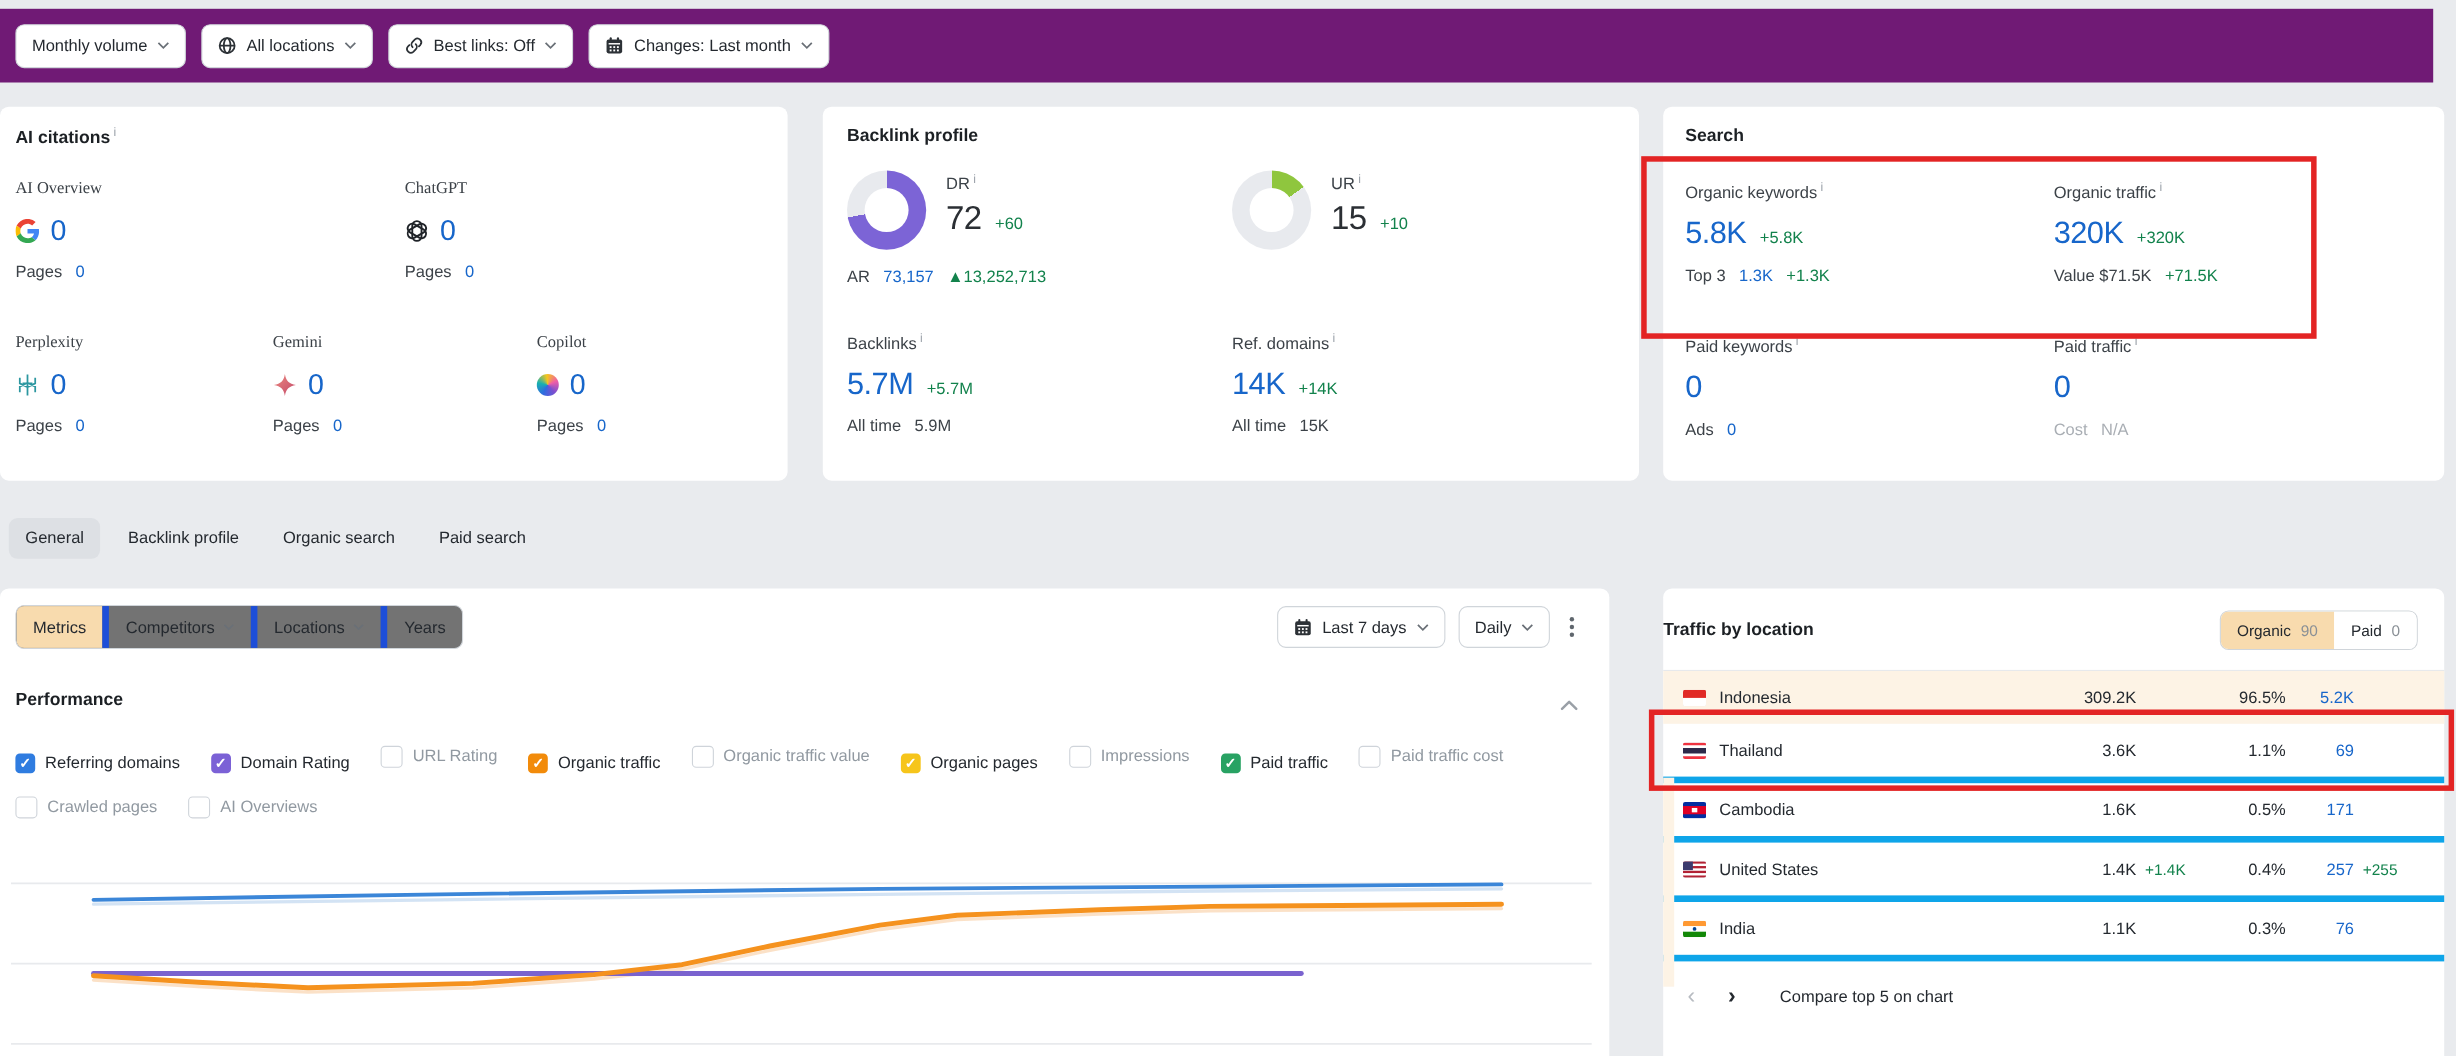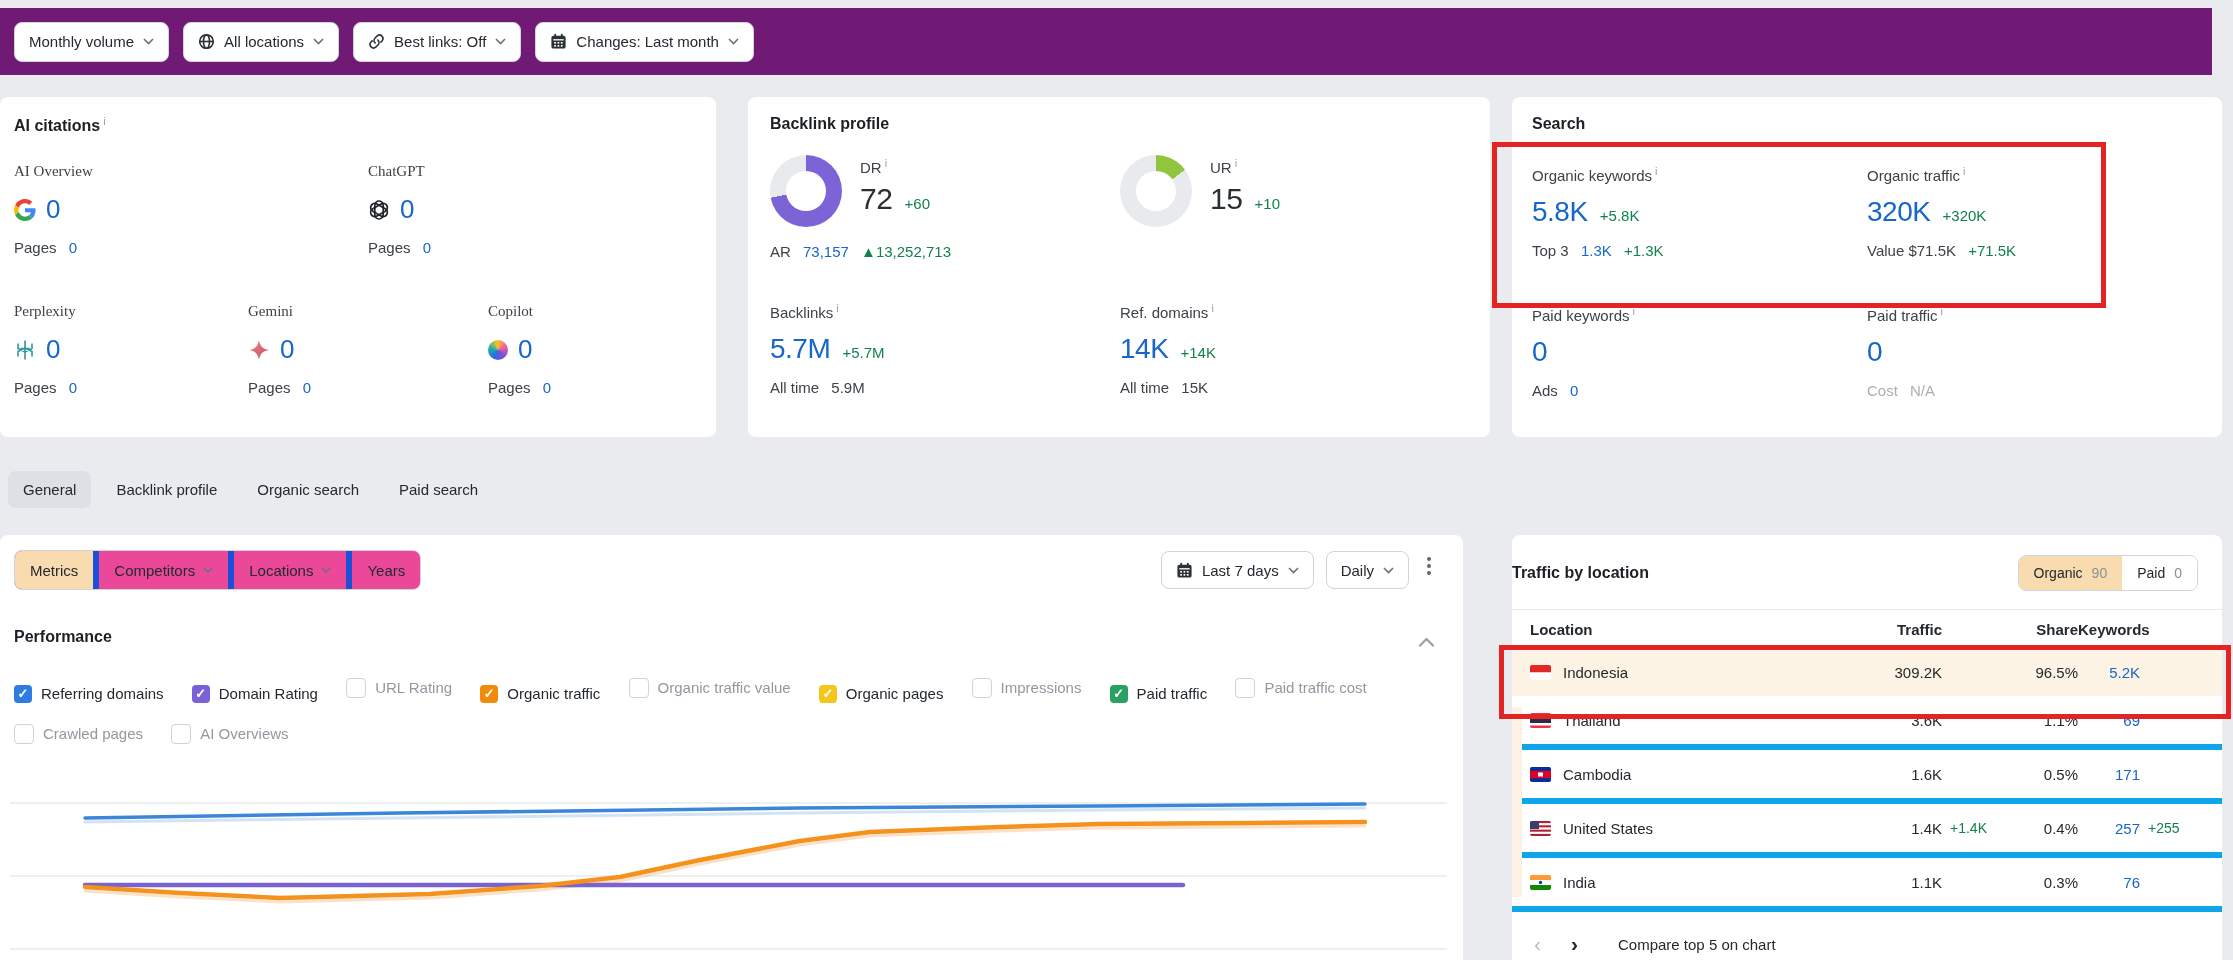--- a/index.html
+++ b/index.html
@@ -42,25 +42,25 @@
   .donut{width:72px;height:72px;border-radius:50%;position:relative;}
   .donut::after{content:"";position:absolute;left:16px;top:16px;width:40px;height:40px;border-radius:50%;background:#fff;}
 
   
   .tabs{position:absolute;left:8px;top:471px;display:flex;align-items:center;gap:10px;}
   .tab{padding:10px 15px;font-size:15px;color:#24292f;border-radius:8px;cursor:pointer;}
   .tab.active{background:#dde0e4;}
 
   
   .controls{position:absolute;left:14px;right:26px;top:15px;display:flex;justify-content:space-between;align-items:center;}
-  .seg-group{display:flex;border:1px solid #d0d5da;border-radius:8px;overflow:hidden;background:#ec4899;}
+  .seg-group{display:flex;border:1px solid #d0d5da;border-radius:8px;overflow:hidden;background:#737373;}
   .seg{padding:0 15px;height:38px;display:flex;align-items:center;gap:8px;font-size:15px;cursor:pointer;border-left:6px solid #1d4ed8;}
   .seg:first-child{border-left:none;}
   .seg.sel{background:#f8dbae;}
-  .right-controls{display:flex;align-items:flex-start;gap:12px;}
+  .right-controls{display:flex;align-items:center;gap:12px;}
   .kebab{display:flex;flex-direction:column;gap:3px;padding:6px;cursor:pointer;}
   .kebab i{width:4px;height:4px;border-radius:50%;background:#5f666d;}
   .perf-title{position:absolute;left:14px;top:93px;font-size:16px;font-weight:700;color:#1c2024;}
   .collapse{position:absolute;right:28px;top:98px;cursor:pointer;}
   .chk-rows{position:absolute;left:14px;top:133px;width:1420px;line-height:40px;}
   .chk{display:inline-flex;align-items:center;gap:9px;margin-right:24px;cursor:pointer;white-space:nowrap;}
   .cb{width:18px;height:18px;border-radius:4px;border:1px solid #cfd4da;background:#fff;display:inline-flex;
       align-items:center;justify-content:center;color:#fff;font-size:13px;font-weight:700;}
   .cb.on{border:none;}
   .chk .lab{color:#24292f;}
@@ -430,28 +430,20 @@
             <span class="tog-count">90</span>
           </span>
         <span class="tog-seg">
           <span>Paid</span>
             <span class="tog-count">0</span>
           </span>
       </div>
     </div>
     <div class="tr-divider"></div>
 
-    <div class="tgrid thead">
-      <span>Location</span>
-      <span class="cell-r">Traffic</span>
-        <span></span>
-      <span class="cell-r">Share</span>
-      <span class="cell-r">Keywords</span>
-        <span></span>
-    </div>
 
     <div class="row-strip"></div>
 
     <div class="tgrid trow hl">
       <span class="loc">
           <span class="flag"><svg width="21" height="15">
               <rect width="21" height="7.5" fill="#e12a26"></rect>
               <rect y="7.5" width="21" height="7.5" fill="#fff"></rect>
             </svg></span>
           <span>Indonesia</span>

